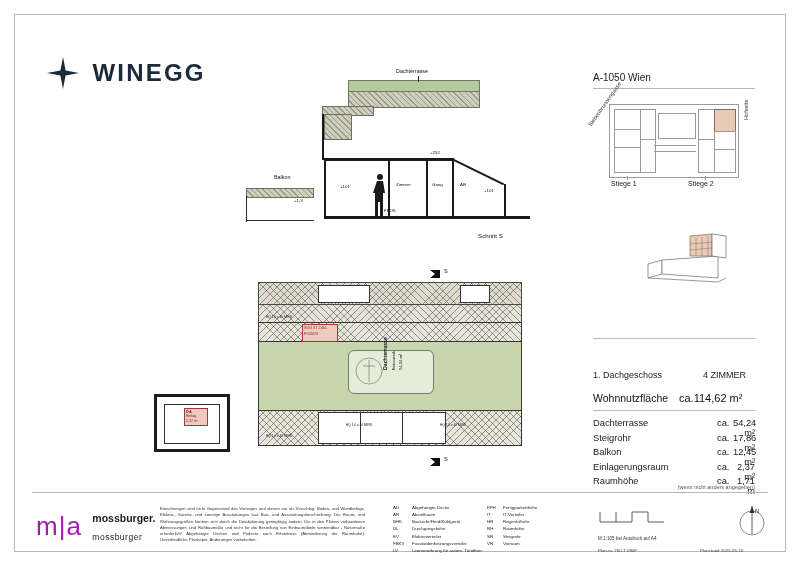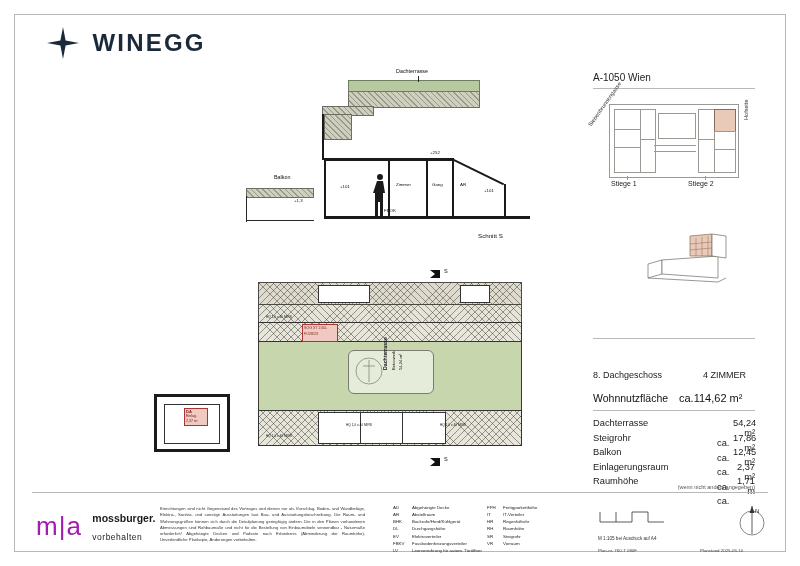--- a/index.html
+++ b/index.html
@@ -6,21 +6,21 @@
   body{font-family:"Liberation Sans", sans-serif;}
   #sheet{
     position:relative;width:800px;height:566px;background:#ffffff;overflow:hidden;
   }
   #border{
     position:absolute;left:14px;top:14px;right:14px;bottom:14px;
     border:1px solid #b9b9b4;
   }
   .abs{position:absolute;}
   
-  #logo-wrap{left:46px;top:26px;}
+  #logo-wrap{left:46px;top:56px;}
   #logo-star{position:relative;width:34px;height:34px;display:inline-block;vertical-align:middle;}
   #logo-star svg{display:block;}
   #logo-text{
     display:inline-block;vertical-align:middle;margin-left:8px;
     font-size:24px;letter-spacing:2.2px;font-weight:bold;color:#1a2a3a;
   }
   
   #project-title{
     left:593px;top:48px;font-size:15.5px;font-weight:bold;color:#121212;letter-spacing:.2px;
   }
@@ -48,21 +48,21 @@
   #tb-rule{left:593px;top:338px;width:162px;border-top:1px solid #b9b9b4;}
   #unit-title{left:593px;top:347px;font-size:15px;font-weight:bold;color:#111;}
   #unit-floor{left:593px;top:370px;font-size:9px;color:#222;}
   #unit-rooms{left:703px;top:370px;font-size:9px;color:#222;}
   #area-main-lbl{left:593px;top:392px;font-size:10.5px;color:#111;}
   #area-main-val{left:679px;top:392px;font-size:11px;color:#111;}
   #tb-rule2{left:593px;top:410px;width:162px;border-top:1px solid #b9b9b4;}
   #area-list{left:593px;top:418px;width:162px;}
   .area-row{position:relative;height:14.5px;font-size:9.3px;color:#1a1a1a;}
   .area-row .a-lbl{position:absolute;left:0;}
-  .area-row .a-ca{position:absolute;left:124px;margin-top:20px;}
+  .area-row .a-ca{position:absolute;left:124px;}
   .area-row .a-val{position:absolute;left:140px;width:22px;text-align:right;}
   #area-note{left:593px;top:484px;width:162px;text-align:right;font-size:5.5px;color:#555;}
   
   #footer-rule{left:32px;top:492px;width:736px;border-top:1px solid #b9b9b4;}
   #mossburger{left:36px;top:508px;}
   #mb-m{display:inline-block;font-size:26px;color:#a21caf;letter-spacing:1px;vertical-align:middle;}
   #mb-text{display:inline-block;margin-left:6px;vertical-align:middle;line-height:1.15;}
   #mb-name{font-size:10.5px;font-weight:bold;color:#1a1a1a;}
   #mb-sub{font-size:8.5px;color:#1a1a1a;letter-spacing:.5px;}
   #disclaimer{left:160px;top:506px;width:205px;font-size:4.2px;line-height:1.5;color:#333;text-align:justify;}
@@ -291,21 +291,21 @@
   </div>
   <div class="abs" style="left:444px;top:268px;font-size:5.5px;color:#111;">S</div>
   <div class="sec-marker abs" style="left:430px;top:456px;">
     <svg width="14" height="12" viewBox="0 0 14 12">
         <polygon points="0,2 10,2 10,10 0,10 5,6" fill="#111"></polygon>
       </svg>
   </div>
   <div class="abs" style="left:444px;top:456px;font-size:5.5px;color:#111;">S</div>
 
   <div id="tb-rule" class="abs"></div>
-  <div id="unit-floor" class="abs">8. Dachgeschoss</div>
+  <div id="unit-floor" class="abs">1. Dachgeschoss</div>
   <div id="unit-rooms" class="abs">4 ZIMMER</div>
   <div id="area-main-lbl" class="abs">Wohnnutzfläche</div>
   <div id="area-main-val" class="abs">ca.114,62 m²</div>
   <div id="tb-rule2" class="abs"></div>
 
   <div id="area-list" class="abs">
     <div class="area-row">
       <span class="a-lbl">Dachterrasse</span>
       <span class="a-ca">ca.</span>
       <span class="a-val">54,24 m²</span>
@@ -332,21 +332,21 @@
     </div>
   </div>
   <div id="area-note" class="abs">(wenn nicht anders angegeben)</div>
 
   <div id="footer-rule" class="abs"></div>
 
   <div id="mossburger" class="abs">
     <span id="mb-m">m|a</span>
     <span id="mb-text">
       <span id="mb-name">mossburger.</span><br>
-      <span id="mb-sub">vorbehalten</span>
+      <span id="mb-sub">mossburger</span>
     </span>
   </div>
 
   <div id="disclaimer" class="abs">Einrichtungen sind nicht Gegenstand des Vertrages und dienen nur als Vorschlag. Boden- und Wandbeläge, Elektro-, Sanitär- und sonstige Ausstattungen laut Bau- und Ausstattungsbeschreibung. Die Raum- und Wohnungsgrößen können sich durch die Detailplanung geringfügig ändern. Die in den Plänen vorhandenen Abmessungen sind Rohbaumaße und nicht für die Bestellung von Einbaumöbeln verwendbar - Naturmaße erforderlich! Abgehängte Decken und Podeste nach Erfordernis (Abminderung der Raumhöhe). Unverbindliche Plankopie, Änderungen vorbehalten.</div>
 
   <div id="legend1" class="legend">
     <div>AD</div>
     <div>AR</div>
     <div>BHK</div>
     <div>DL</div>

